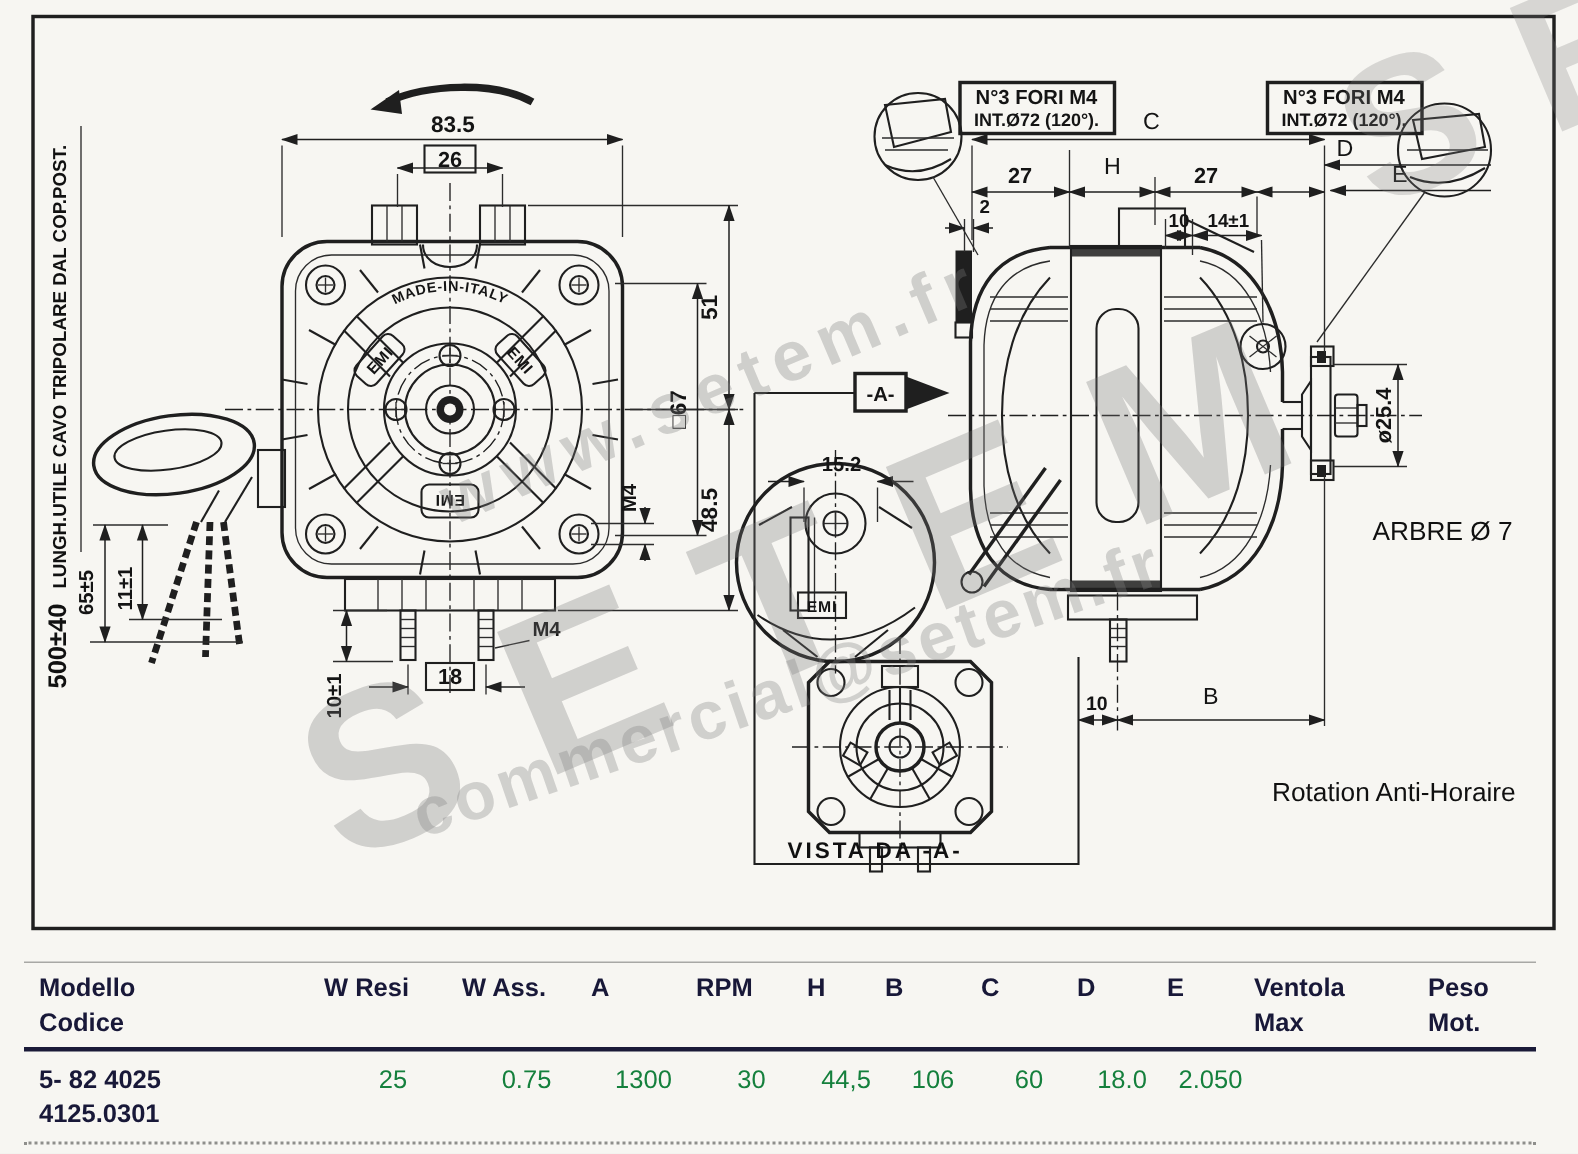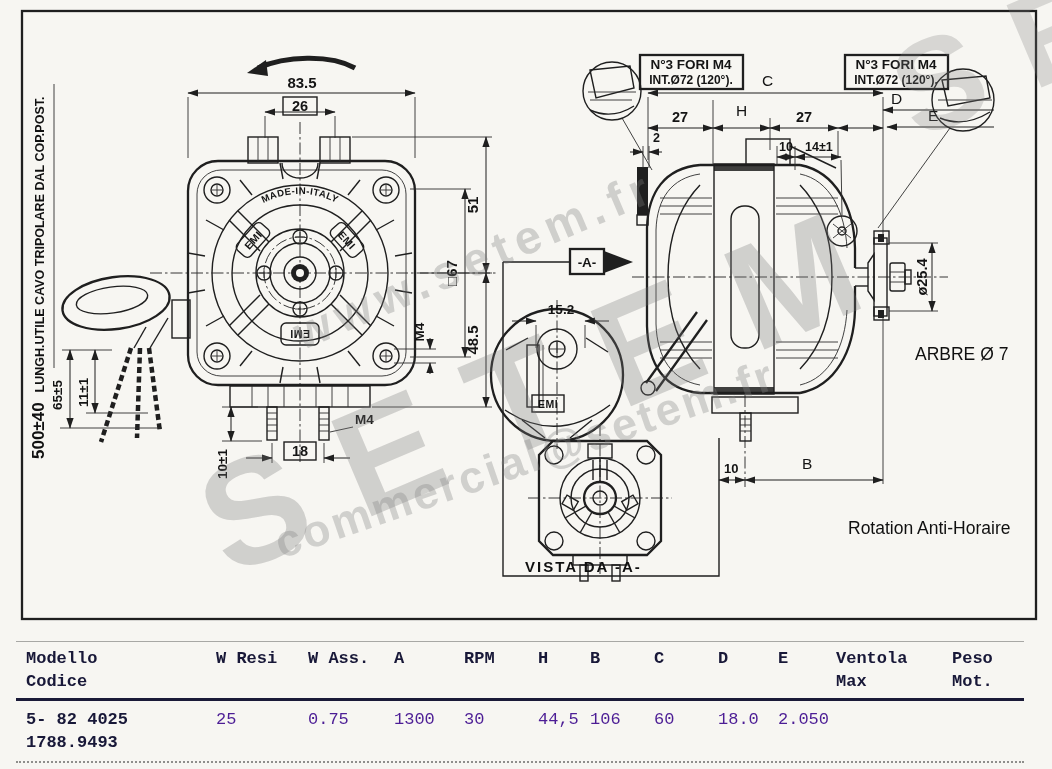--- a/index.html
+++ b/index.html
@@ -16,26 +16,26 @@
   text.dl{font-size:15.5px;font-weight:400;fill:#141414;}
   text.lbl{font-size:17.5px;font-weight:400;fill:#101010;}
   text.cap{font-size:15px;font-weight:700;letter-spacing:2px;fill:#101010;}
   text.brand{font-size:10.5px;font-weight:700;fill:#141414;letter-spacing:.5px;}
   .wm{position:absolute;pointer-events:none;white-space:nowrap;font-weight:700;z-index:5;transform-origin:0 0;}
   #wm-top{left:285px;top:310px;font-size:47px;letter-spacing:7px;transform:rotate(-23deg);color:rgba(125,125,125,.32);}
   #wm-big{left:175px;top:450px;font-size:150px;letter-spacing:45px;transform:rotate(-23deg);color:rgba(120,120,120,.30);}
   #wm-tr{left:870px;top:30px;font-size:130px;letter-spacing:40px;transform:rotate(-23deg);color:rgba(125,125,125,.26);}
   #wm-bot{left:268px;top:520px;font-size:45px;letter-spacing:3px;transform:rotate(-19deg);color:rgba(130,130,130,.33);}
   .spec-table{position:absolute;left:16px;top:641px;width:1008px;z-index:2;}
-  .t-grid{display:grid;grid-template-columns:200px 92px 86px 70px 74px 52px 64px 64px 60px 58px 116px 72px;font-family:Liberation Mono, monospace;}
+  .t-grid{display:grid;grid-template-columns:200px 92px 86px 70px 74px 52px 64px 64px 60px 58px 116px 72px;}
   .t-head{border-top:1.5px solid #a8a8a5;border-bottom:3.5px solid #1a1a38;padding:6px 0 4px 0;}
   .t-body{border-bottom:2px dotted #8f8f8c;padding:8px 0 6px 0;}
   .hc{font-size:17px;font-weight:700;color:#181838;text-align:left;line-height:1.35;}
   .hc.first, .vc.first{text-align:left;padding-left:10px;}
-  .vc{font-size:17px;color:#4c1d95;line-height:1.35;}
+  .vc{font-size:17px;color:#15803d;text-align:center;line-height:1.35;}
   .vc.first{font-weight:700;color:#181838;}
 </style>
 </head>
 <body>
 
 <div class="page">
 
 <svg width="1052" height="632" viewBox="0 0 1052 632" style="position:absolute;left:0;top:0;z-index:1;">
   <defs>
     <marker id="ae" viewBox="0 0 10 8" refX="9.4" refY="4" markerWidth="11" markerHeight="9" orient="auto">
@@ -490,21 +490,21 @@
           <div>Max</div>
         </div>
     <div class="hc">
           <div>Peso</div>
           <div>Mot.</div>
         </div>
   </div>
   <div class="t-grid t-body">
     <div class="vc first">
           <div>5- 82 4025</div>
-          <div>1788.9493</div>
+          <div>4125.0301</div>
         </div>
     <div class="vc">25</div>
     <div class="vc">0.75</div>
     <div class="vc">1300</div>
     <div class="vc">30</div>
     <div class="vc">44,5</div>
     <div class="vc">106</div>
     <div class="vc">60</div>
     <div class="vc">18.0</div>
     <div class="vc">2.050</div>

